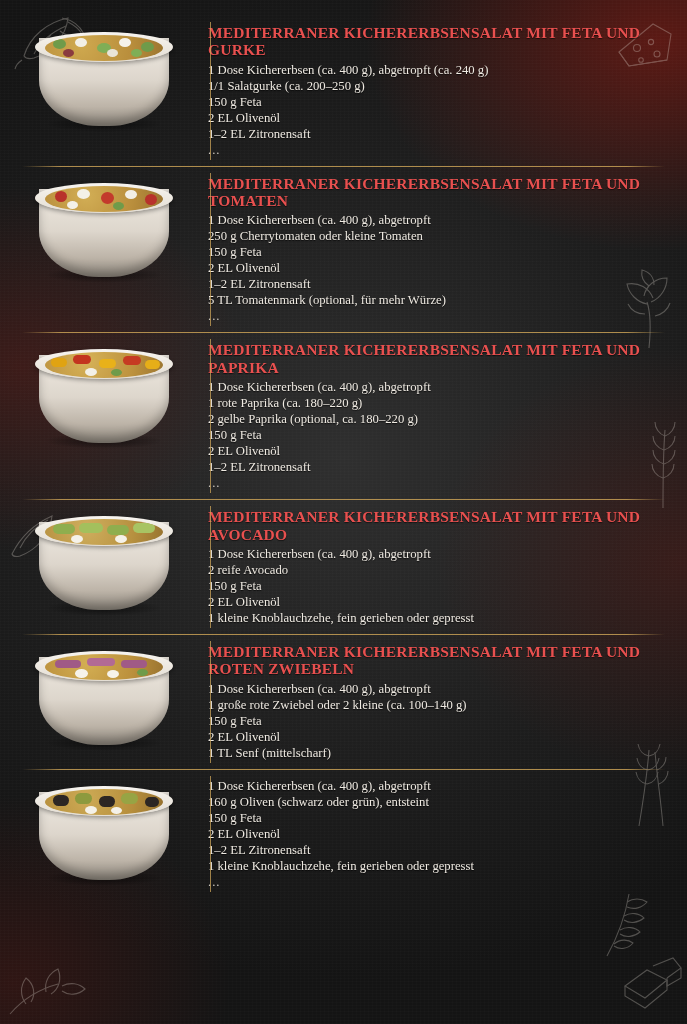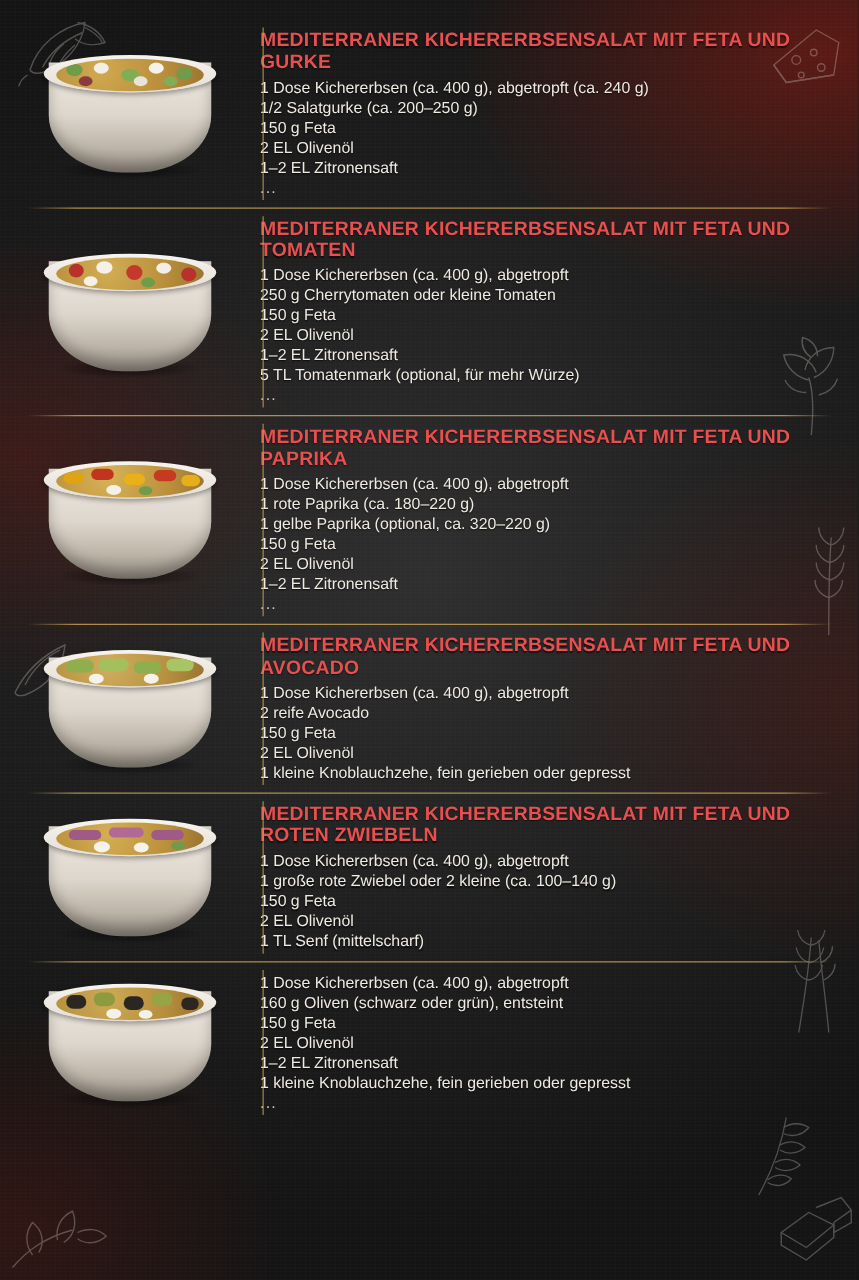--- a/index.html
+++ b/index.html
@@ -37,22 +37,23 @@
   #list {
     position: absolute;
     inset: 0;
     padding: 18px 14px 10px 14px;
     display: flex;
     flex-direction: column;
   }
   .recipe {
     position: relative;
     display: flex;
-    align-items: center;
+    align-items: flex-start;
     padding: 6px 0 6px 0;
+    font-family: Liberation Serif, serif;
   }
   .divider {
     height: 1px;
     background: linear-gradient(to right, rgba(190,150,80,0.0) 0%, rgba(200,160,85,0.85) 6%, rgba(200,160,85,0.85) 94%, rgba(190,150,80,0.0) 100%);
     margin: 2px 8px;
     flex: none;
   }
   .vrule {
     position: absolute;
     left: 196px;
@@ -237,21 +238,21 @@
             <i style="left:96px; top:7px; width:13px; height:10px; background:#6f9b4a;"></i>
             <i style="left:18px; top:14px; width:11px; height:8px; background:#8a3b3f;"></i>
             <i style="left:62px; top:14px; width:11px; height:8px; background:#e9e4d8;"></i>
             <i style="left:86px; top:14px; width:11px; height:8px; background:#7fae56;"></i>
           </div>
         </div>
       </div>
       <div class="content">
         <div class="title">MEDITERRANER KICHERERBSENSALAT MIT FETA UND GURKE</div>
         <div class="ing">1 Dose Kichererbsen (ca. 400 g), abgetropft (ca. 240 g)</div>
-        <div class="ing">1/2 Salatgurke (ca. 200–250 g)</div>
+        <div class="ing">1/1 Salatgurke (ca. 200–250 g)</div>
         <div class="ing">150 g Feta</div>
         <div class="ing">2 EL Olivenöl</div>
         <div class="ing">1–2 EL Zitronensaft</div>
         <div class="more">...</div>
       </div>
     </div>
 
     <div class="divider"></div>
 
     <div class="recipe">
@@ -301,21 +302,21 @@
             <i style="left:100px; top:8px; width:15px; height:9px; background:#e6ae18; border-radius:6px;"></i>
             <i style="left:40px; top:16px; width:12px; height:8px; background:#f3f0e7;"></i>
             <i style="left:66px; top:17px; width:11px; height:7px; background:#6f9b4a;"></i>
           </div>
         </div>
       </div>
       <div class="content">
         <div class="title">MEDITERRANER KICHERERBSENSALAT MIT FETA UND PAPRIKA</div>
         <div class="ing">1 Dose Kichererbsen (ca. 400 g), abgetropft</div>
         <div class="ing">1 rote Paprika (ca. 180–220 g)</div>
-        <div class="ing">1 gelbe Paprika (optional, ca. 320–220 g)</div>
+        <div class="ing">2 gelbe Paprika (optional, ca. 180–220 g)</div>
         <div class="ing">150 g Feta</div>
         <div class="ing">2 EL Olivenöl</div>
         <div class="ing">1–2 EL Zitronensaft</div>
         <div class="more">...</div>
       </div>
     </div>
 
     <div class="divider"></div>
 
     <div class="recipe">

